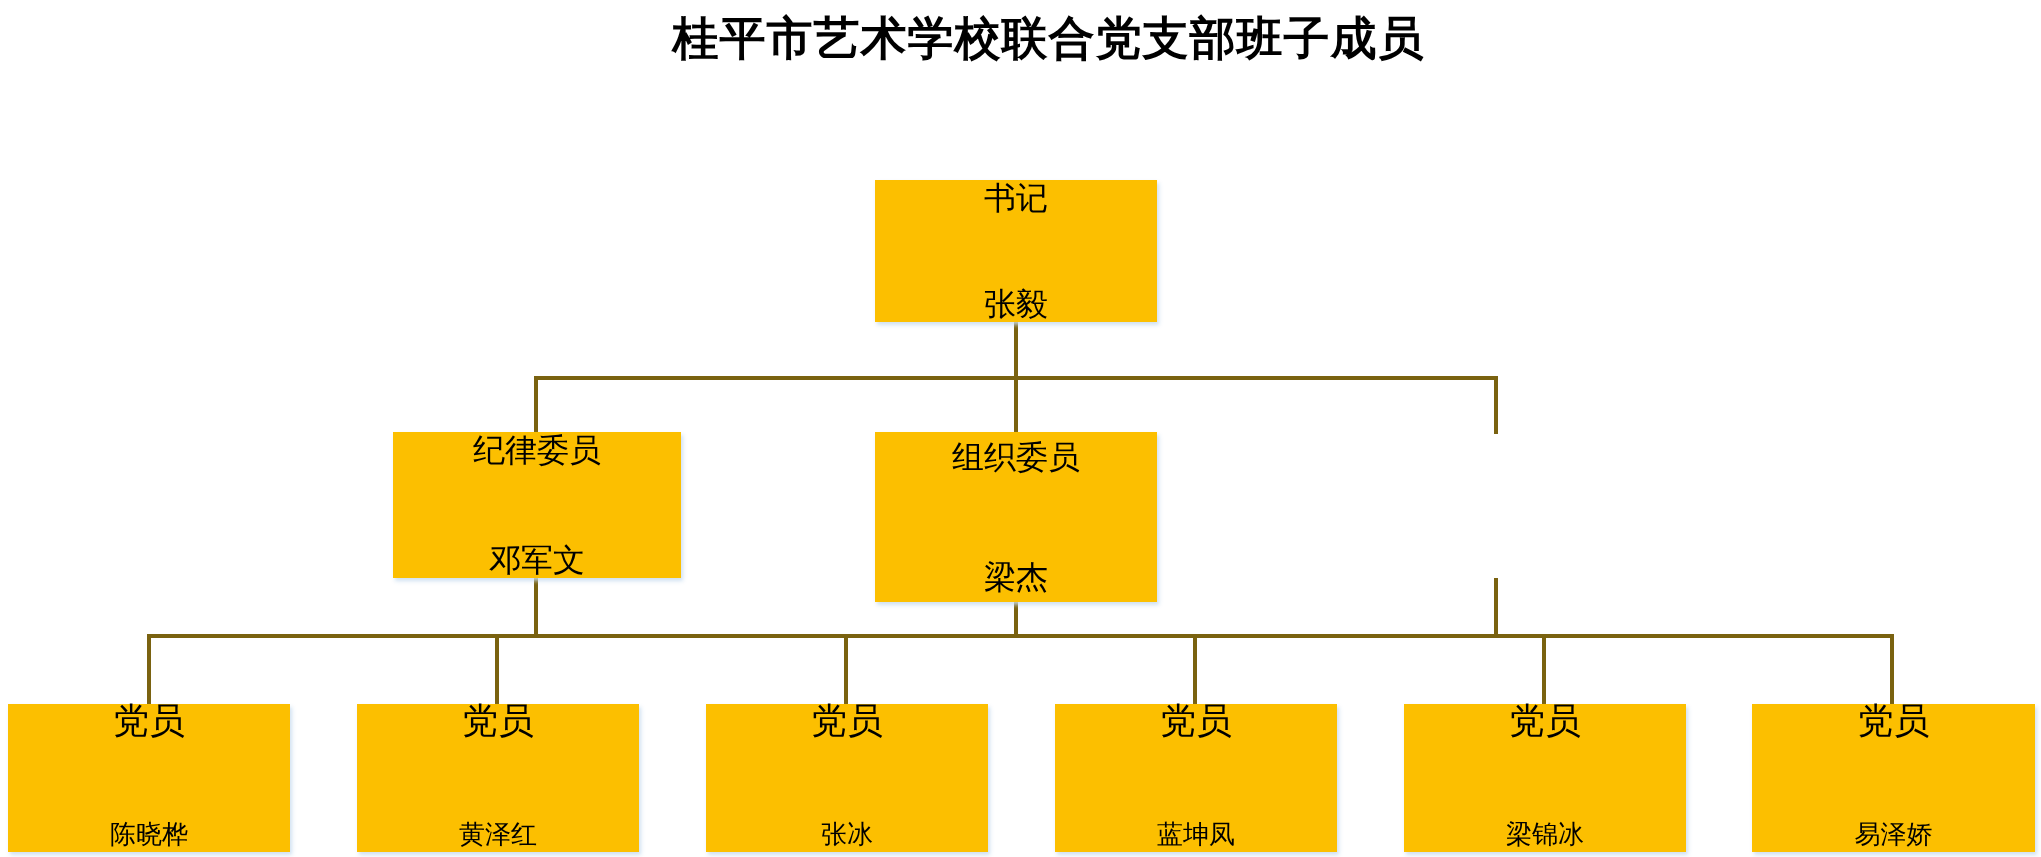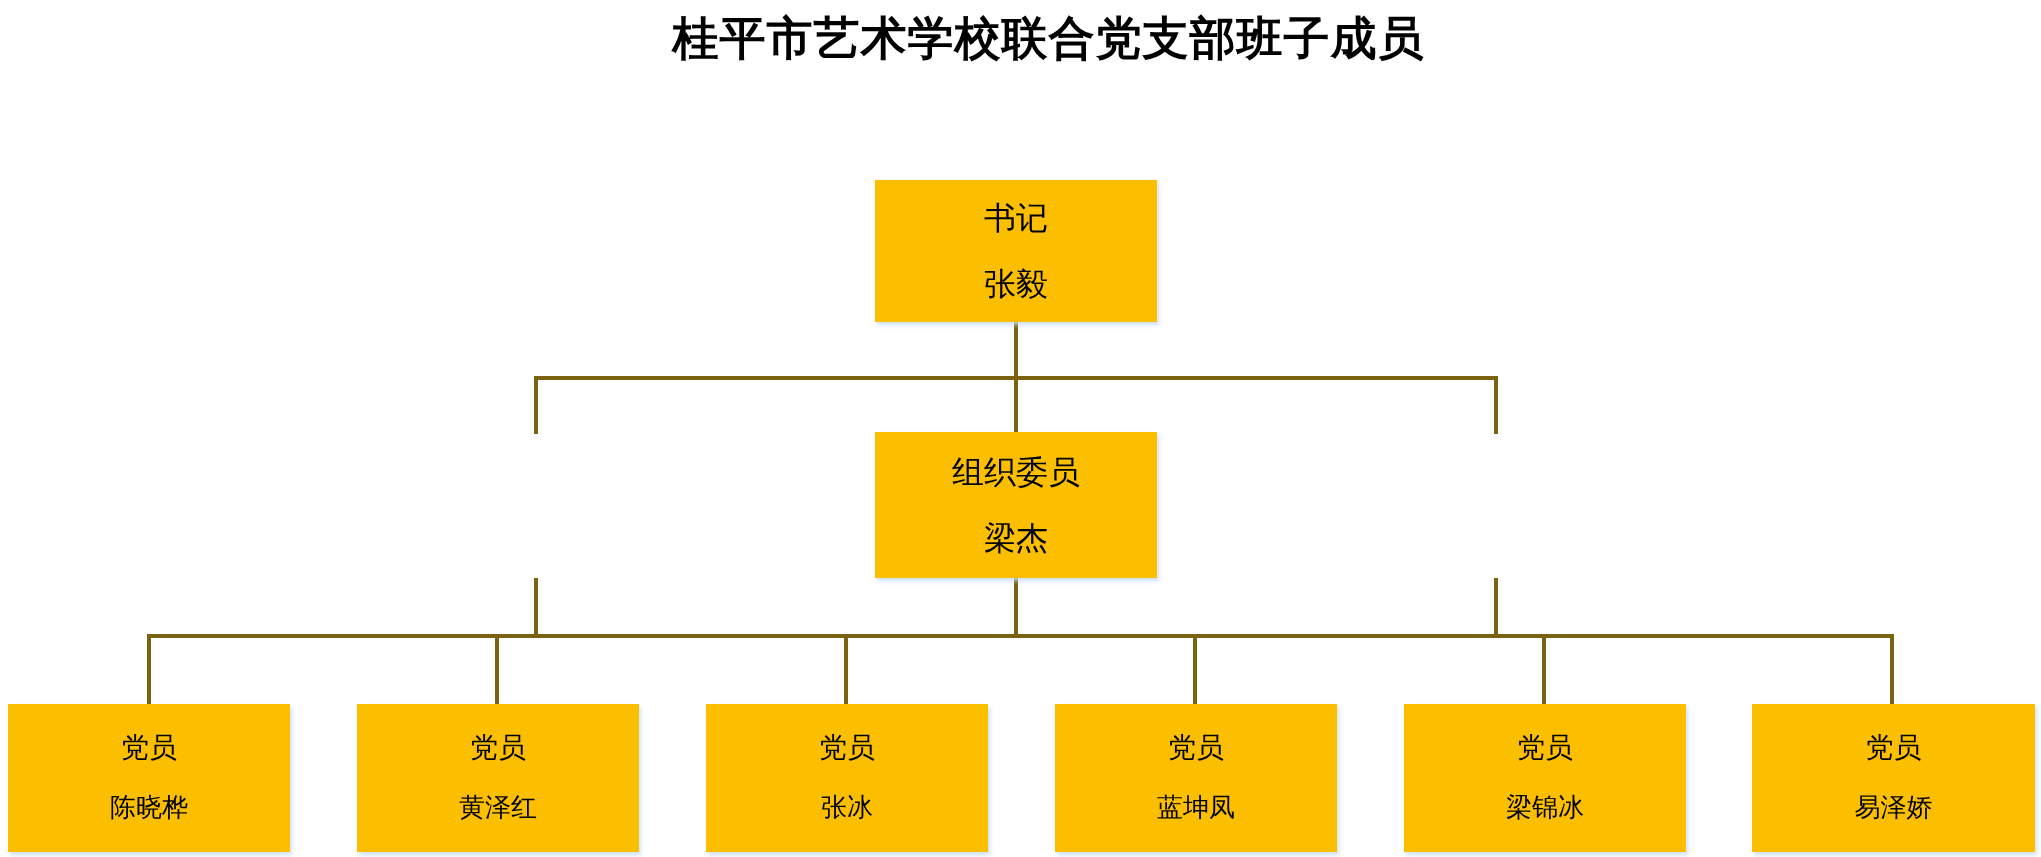--- a/index.html
+++ b/index.html
@@ -41,23 +41,24 @@
     position: absolute;
     box-sizing: border-box;
     background: #FCBF00;
     display: flex;
     flex-direction: column;
     align-items: center;
     justify-content: center;
     color: #000000;
     box-shadow: 2px 3px 4px rgba(200, 220, 240, 0.85);
     z-index: 3;
+    gap: 27px;
   }
   .node .role {
-    font-size: 28px;
+    font-size: 36px;
     line-height: 34px;
     white-space: nowrap;
   }
   .node .person {
     font-size: 26px;
     line-height: 34px;
     white-space: nowrap;
   }
   .node.level-top .role,
   .node.level-top .person,
@@ -109,22 +110,27 @@
   <div class="conn v" style="left:1193px; top:634px; height:70px;"></div>
   <div class="conn v" style="left:1542px; top:634px; height:70px;"></div>
   <div class="conn v" style="left:1890px; top:634px; height:70px;"></div>
 
   <div class="node level-top" style="left:875px; top:180px; width:282px; height:142px;">
     <div class="role">书记</div>
     <div class="spacer"></div>
     <div class="person">张毅</div>
   </div>
 
+  <div class="node level-mid" style="left:393px; top:432px; width:288px; height:146px;">
+    <div class="role">纪律委员</div>
+    <div class="spacer"></div>
+    <div class="person">邓军文</div>
+  </div>
 
-  <div class="node level-mid" style="left:875px; top:432px; width:282px; height:146px;justify-content:center;">
+  <div class="node level-mid" style="left:875px; top:432px; width:282px; height:170px;justify-content:center;">
     <div class="role">组织委员</div>
     <div class="spacer"></div>
     <div class="person">梁杰</div>
   </div>
 
 
   <div class="node level-bot" style="left:8px; top:704px; width:282px; height:148px;">
     <div class="role">党员</div>
     <div class="spacer"></div>
     <div class="person">陈晓桦</div>

